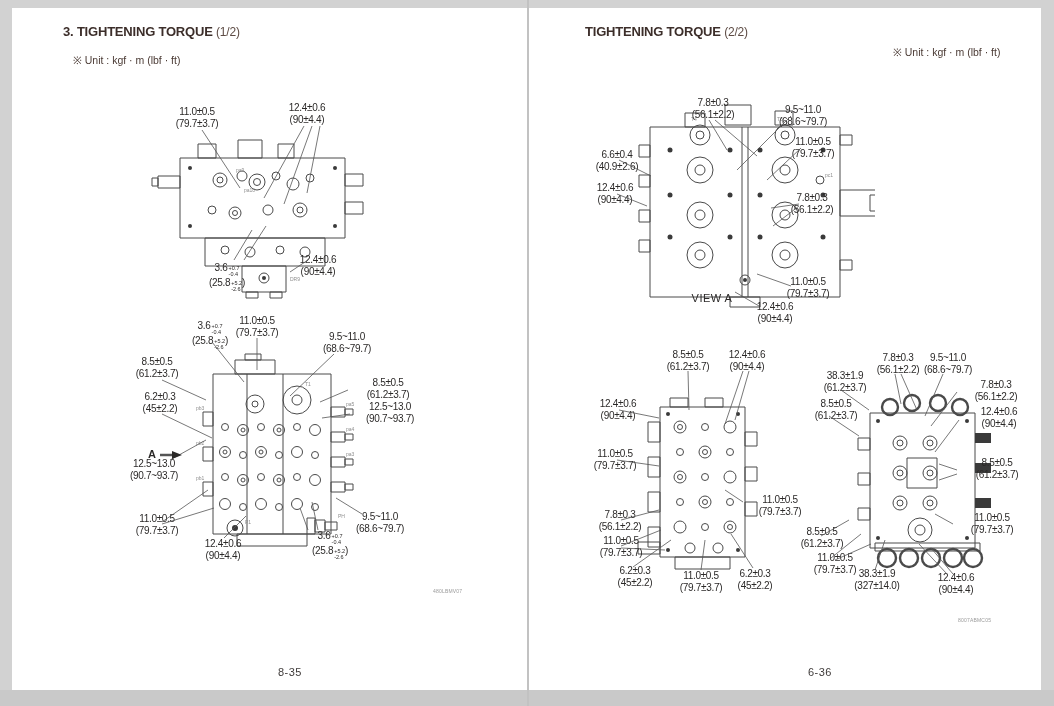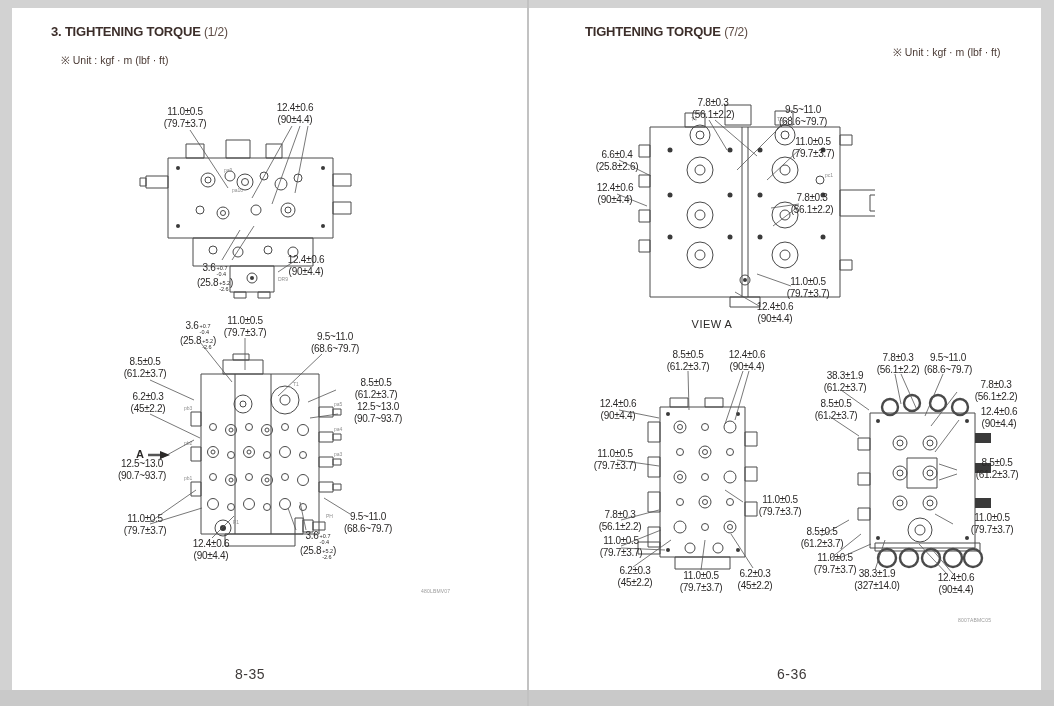--- a/index.html
+++ b/index.html
@@ -6,31 +6,31 @@
   .canvas{position:relative;width:1054px;height:706px;background:#ffffff;overflow:hidden;
           font-family:"Liberation Sans",sans-serif;color:#2e2c2c;}
   
   .frame{position:absolute;background:#d2d2d2;}
   .frame.top{left:0;top:0;width:1054px;height:8px;}
   .frame.left{left:0;top:0;width:12px;height:706px;}
   .frame.right{left:1041px;top:0;width:13px;height:706px;}
   .frame.bottom{left:0;top:690px;width:1054px;height:16px;background:#c9c9c9;}
   .gutter{position:absolute;left:527px;top:0;width:2px;height:706px;background:#c2c2c2;}
   .page{position:absolute;top:8px;height:682px;}
-  .page.pl{left:0;width:566px;}
+  .page.pl{left:12px;width:566px;}
   .page.pr{left:529px;width:512px;}
   .hdr{position:absolute;font-size:13px;font-weight:bold;color:#3c2e2a;letter-spacing:-0.2px;white-space:nowrap;}
   .hdr .part{font-weight:400;font-size:12px;color:#5d4b44;}
   .unit{position:absolute;font-size:10.5px;color:#4a3a34;white-space:nowrap;}
   .co{position:absolute;width:80px;text-align:center;font-size:10px;line-height:11.5px;
       color:#2b2928;letter-spacing:-0.3px;white-space:nowrap;}
   .st{display:inline-flex;flex-direction:column;font-size:5.5px;line-height:5.5px;
       vertical-align:1px;margin-left:1px;text-align:left;letter-spacing:0;}
   .viewlbl{position:absolute;width:80px;text-align:center;font-size:11px;color:#2b2928;letter-spacing:0.5px;}
-  .pageno{position:absolute;width:80px;text-align:center;font-size:14px;color:#3f3b3a;letter-spacing:0.5px;}
+  .pageno{position:absolute;width:80px;text-align:right;font-size:11px;color:#3f3b3a;letter-spacing:0.5px;}
   .figcode{position:absolute;font-size:5px;color:#9a9a9a;letter-spacing:0.2px;}
   .alabel{position:absolute;font-size:11px;font-weight:bold;color:#2b2928;}
   svg.diag{position:absolute;}
   svg.diag *{vector-effect:non-scaling-stroke;}
   svg.leads{position:absolute;left:0;top:0;pointer-events:none;}
   .dln{stroke:#4a4a4a;stroke-width:1;fill:none;}
   .dln2{stroke:#4a4a4a;stroke-width:2.4;fill:none;}
   .dfill{fill:#3a3a3a;stroke:none;}
   .plbl{font-size:5px;fill:#8f8f8f;}
   .lead{stroke:#555;stroke-width:0.8;}
@@ -278,21 +278,21 @@
       <line class="lead" x1="306" y1="522" x2="300" y2="494"></line>
       <line class="lead" x1="350" y1="506" x2="324" y2="490"></line>
       <line class="lead" x1="148" y1="447" x2="160" y2="447" style="stroke-width:2.5"></line>
       <polygon points="160,443 160,451 170,447" fill="#2b2928"></polygon>
     </svg>
   </div>
 
   <div class="page pr">
     <div class="hdr" style="left:56px;top:16px">
       <span>TIGHTENING TORQUE</span>
-      <span class="part">(7/2)</span>
+      <span class="part">(2/2)</span>
     </div>
     <div class="unit" style="left:364px;top:37px">※ Unit : kgf · m (lbf · ft)</div>
 
     <svg class="diag" style="left:96px;top:67px" width="250" height="240" viewBox="0 0 250 240">
       <g>
         <rect class="dln" x="60" y="38" width="20" height="14"></rect>
         <rect class="dln" x="100" y="30" width="26" height="20"></rect>
         <rect class="dln" x="150" y="36" width="18" height="14"></rect>
         <rect class="dln" x="25" y="52" width="190" height="170"></rect>
         <line class="dln" x1="117" y1="52" x2="117" y2="222"></line>
@@ -335,33 +335,33 @@
           <circle class="dfill" cx="198" cy="162" r="2.5"></circle>
         <circle class="dln" cx="195" cy="105" r="4"></circle>
         <circle class="dln" cx="120" cy="205" r="5"></circle>
           <circle class="dfill" cx="120" cy="205" r="2"></circle>
         <rect class="dln" x="105" y="222" width="30" height="10"></rect>
       </g>
       <text class="plbl" x="66" y="46">T4</text>
       <text class="plbl" x="152" y="46">T3</text>
       <text class="plbl" x="200" y="102">pc1</text>
     </svg>
-    <div class="viewlbl" style="left:143px;top:310px">VIEW A</div>
+    <div class="viewlbl" style="left:143px;top:284px">VIEW A</div>
 
     <div class="co" style="left:144px;top:89px">
       <div>7.8±0.3</div>
       <div>(56.1±2.2)</div>
     </div>
     <div class="co" style="left:234px;top:96px">
       <div>9.5~11.0</div>
       <div>(68.6~79.7)</div>
     </div>
     <div class="co" style="left:48px;top:141px">
       <div>6.6±0.4</div>
-      <div>(25.8±2.6)</div>
+      <div>(40.9±2.6)</div>
     </div>
     <div class="co" style="left:244px;top:128px">
       <div>11.0±0.5</div>
       <div>(79.7±3.7)</div>
     </div>
     <div class="co" style="left:46px;top:174px">
       <div>12.4±0.6</div>
       <div>(90±4.4)</div>
     </div>
     <div class="co" style="left:243px;top:184px">

